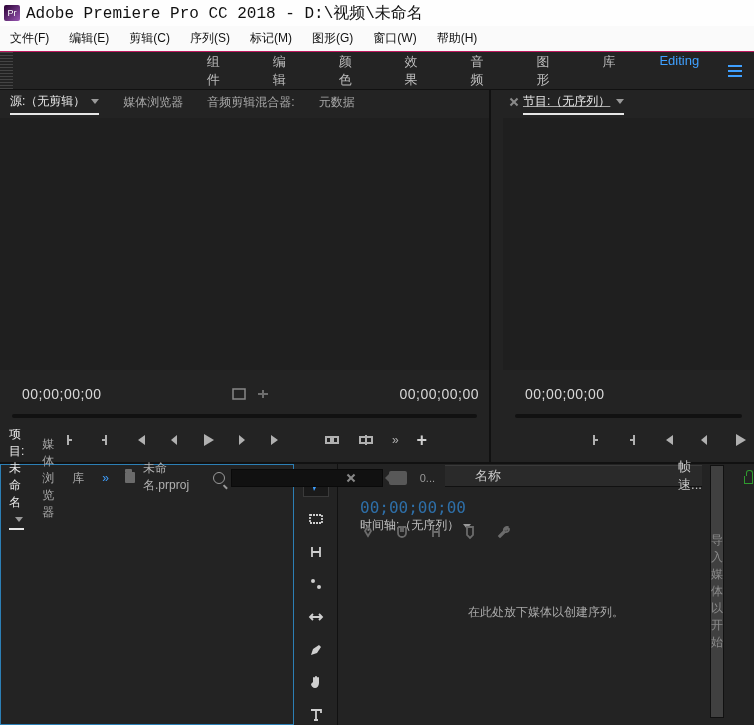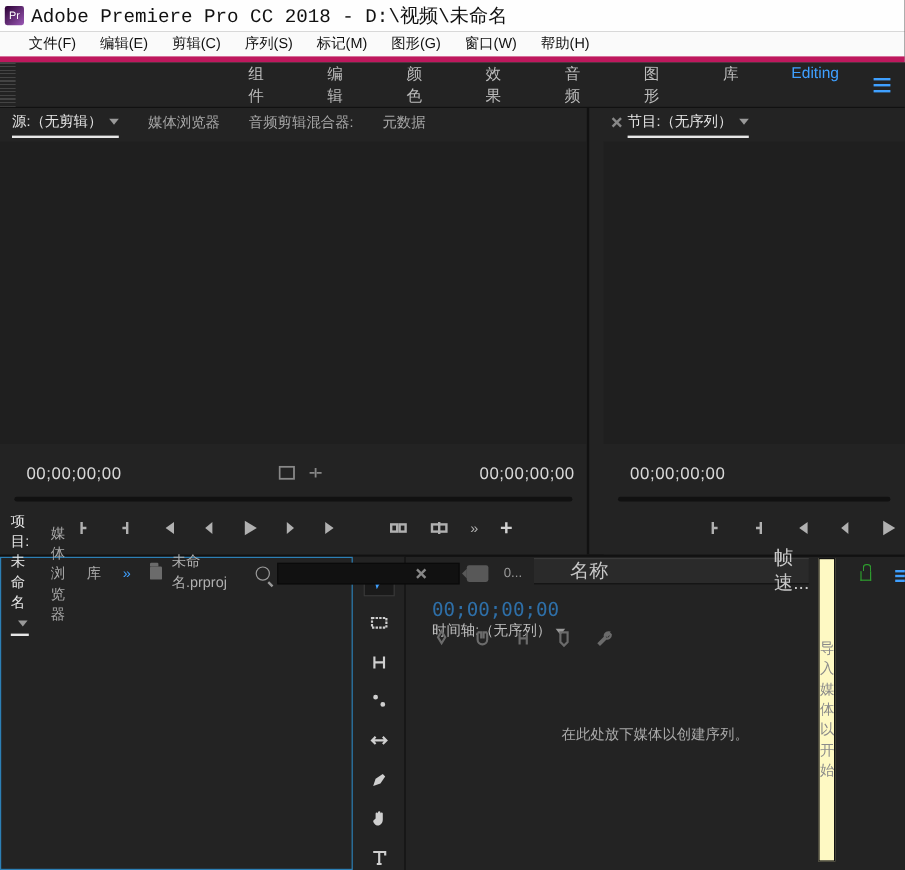--- a/index.html
+++ b/index.html
@@ -4,21 +4,21 @@
 <style>
   * { box-sizing: border-box; margin: 0; padding: 0; font-family: "Microsoft YaHei", "Segoe UI", sans-serif; }
   html, body { width: 754px; height: 725px; background: #232323; color: #c8c8c8; overflow: hidden; }
 
   
   .titlebar { display: flex; align-items: center; height: 26px; background: #fefefe; color: #111; padding: 0 4px; gap: 6px; }
   .titlebar .app-icon { width: 16px; height: 16px; background: linear-gradient(135deg,#2a0033,#9b59b6); border-radius: 2px; display: flex; align-items: center; justify-content: center; font-size: 9px; font-weight: normal; color: #fff; }
   .titlebar .title { font-size: 16px; font-family: Liberation Mono, monospace; }
 
   
-  .menubar { display: flex; align-items: center; height: 26px; background: #fafafa; color: #111; padding: 0 14px; border-bottom: 5px solid #be185d; }
+  .menubar { display: flex; align-items: center; height: 26px; background: #fafafa; color: #111; padding: 0 0; border-bottom: 1px solid #be185d; }
   .menubar .item { font-size: 12px; padding: 2px 10px; cursor: default; }
 
   
   .wsbar { display: flex; align-items: center; height: 38px; background: #232323; border-bottom: 1px solid #111; }
   .wsbar .grip { width: 14px; height: 100%; background: repeating-linear-gradient(to bottom, #444 0, #444 1px, transparent 1px, transparent 3px); margin-right: 4px; }
   .wsbar .spacer-left { width: 175px; }
   .wsbar .ws-item { font-size: 13px; color: #bcbcbc; padding: 0 22px; cursor: default; }
   .wsbar .ws-item.active { color: #3fa0ff; }
   .wsbar .menu-icon { margin-left: auto; width: 28px; height: 28px; display: flex; flex-direction: column; align-items: center; justify-content: center; gap: 3px; margin-right: 6px; }
   .wsbar .menu-icon span { display: block; width: 14px; height: 2px; background: #3fa0ff; }
@@ -27,21 +27,21 @@
   .main { display: flex; height: 372px; background: #232323; gap: 12px; }
   .panel { position: relative; background: #232323; }
   .source-panel { width: 491px; border-right: 2px solid #111; }
   .program-panel { flex: 1; }
 
   
   .panel-tabs { display: flex; align-items: center; height: 28px; padding-left: 10px; gap: 24px; font-size: 12px; color: #a8a8a8; }
   .panel-tabs .tab { display: flex; align-items: center; gap: 6px; cursor: default; padding-bottom: 3px; }
   .panel-tabs .tab.active { color: #e6e6e6; border-bottom: 2px solid #e6e6e6; }
   .tri { width: 0; height: 0; border-left: 4px solid transparent; border-right: 4px solid transparent; border-top: 5px solid #999; display: inline-block; }
-  .ptabs-program { padding-left: 20px; }
+  .ptabs-program { padding-left: 20px; text-decoration: underline; }
   .panel-close { position: absolute; left: 6px; top: 7px; width: 10px; height: 10px; }
   .panel-close::before, .panel-close::after { content: ""; position: absolute; left: 4px; top: 0; width: 2px; height: 10px; background: #888; }
   .panel-close::before { transform: rotate(45deg); }
   .panel-close::after { transform: rotate(-45deg); }
 
   .viewer-body { position: absolute; left: 0; right: 0; top: 28px; bottom: 92px; background: #1f1f1f; }
   .timecode-row { position: absolute; left: 22px; right: 10px; bottom: 60px; display: flex; align-items: center; justify-content: space-between; font-family: "Consolas", monospace; font-size: 14px; color: #d8d8d8; }
   .timecode-row .tc { letter-spacing: .5px; }
   .tc-icons { display: flex; gap: 10px; align-items: center; }
   .small-icon { width: 14px; height: 12px; display: inline-flex; align-items: center; justify-content: center; color: #888; }
@@ -76,25 +76,25 @@
   .folder-icon::before { content: ""; position: absolute; top: -3px; left: 0; width: 7px; height: 3px; background: #6b6b6b; border-radius: 1px 1px 0 0; }
 
   .proj-search { display: flex; align-items: center; height: 26px; padding: 0 10px; gap: 6px; }
   .proj-search .mag { width: 12px; height: 12px; border: 1.5px solid #9a9a9a; border-radius: 50%; position: relative; }
   .proj-search .mag::after { content: ""; position: absolute; right: -4px; bottom: -4px; width: 5px; height: 1.5px; background: #9a9a9a; transform: rotate(45deg); }
   .proj-search input { flex: 1; background: #111; border: 1px solid #0a0a0a; height: 18px; color: #ccc; font-size: 11px; padding: 0 4px; }
   .proj-search .cam { width: 18px; height: 14px; background: #585858; border-radius: 2px; position: relative; }
   .proj-search .cam::before { content:""; position:absolute; left:-4px; top:3px; border-top:4px solid transparent; border-bottom:4px solid transparent; border-right:4px solid #585858; }
   .proj-search .count { font-size: 11px; color: #999; width: 22px; text-align: right; }
 
-  .proj-header { display: flex; align-items: center; height: 22px; background: #2a2a2a; border-top: 1px solid #3a3a3a; border-bottom: 1px solid #111; font-size: 16px; }
+  .proj-header { display: flex; align-items: center; height: 22px; background: #2a2a2a; border-top: 1px solid #3a3a3a; border-bottom: 1px solid #111; font-size: 13px; gap: 33px; }
   .proj-header .col-name { width: 200px; padding-left: 30px; }
   .proj-header .col-fr { flex: 1; }
 
-  .proj-body { flex: 1; display: flex; align-items: center; justify-content: center; background: #fef9c3; font-size: 12px; color: #8a8a8a; margin: 0 8px 6px 8px; border: 1px solid #111; }
+  .proj-body { flex: 1; display: flex; align-items: center; justify-content: center; background: #404040; font-size: 12px; color: #8a8a8a; margin: 0 8px 6px 8px; border: 1px solid #111; }
 
   .proj-footer { height: 30px; display: flex; align-items: center; gap: 16px; padding: 0 10px; }
   .pf-icon { width: 14px; height: 14px; display: inline-flex; align-items: center; justify-content: center; }
   .pf-lock { width: 9px; height: 8px; border: 1.5px solid #2e9b2e; border-top: none; position: relative; }
   .pf-lock::before { content:""; position:absolute; top:-6px; left:1px; width:5px; height:5px; border:1.5px solid #2e9b2e; border-bottom:none; border-radius: 3px 3px 0 0; }
   .pf-list { display:flex; flex-direction:column; gap:2px; }
   .pf-list span { width:10px; height:2px; background:#3fa0ff; display:block; }
   .pf-grid { width:10px; height:10px; background:#bdbdbd; }
   .pf-slider { flex: 0 0 90px; height: 4px; background: #111; border-radius: 2px; position: relative; margin: 0 6px; }
   .pf-slider::before { content:""; position:absolute; left:0; top:-3px; width:10px; height:10px; border-radius:50%; background:#888; }

